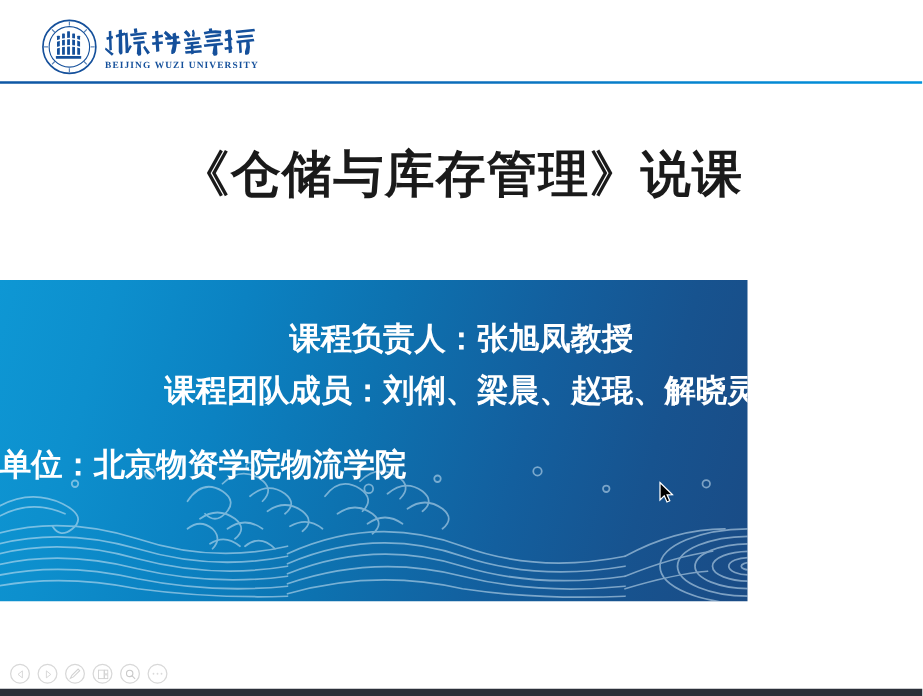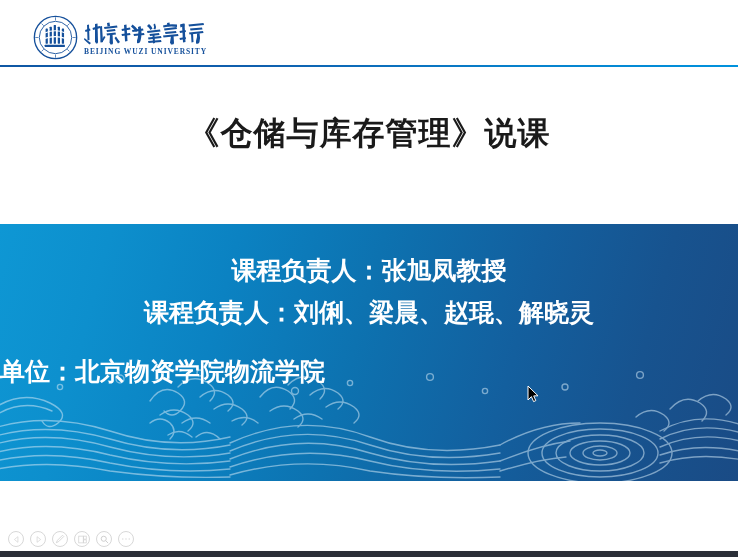--- a/index.html
+++ b/index.html
@@ -76,33 +76,33 @@
   }
 
   
   .title {
     position: absolute;
     left: 0;
     top: 112px;
     width: 738px;
     text-align: center;
     font-family: "DejaVu Serif", "Liberation Serif", serif;
-    font-size: 32px;
+    font-size: 40px;
     font-weight: bold;
     color: #1a1a1a;
     letter-spacing: 1px;
     white-space: nowrap;
   }
 
   
   .band {
     position: absolute;
     left: 0;
     top: 224px;
-    width: 738px;
+    width: 598px;
     height: 257px;
     background: linear-gradient(105deg,
         #0e97d4 0%,
         #0d8fcd 14%,
         #0b82c2 30%,
         #0d72b0 48%,
         #135f9e 68%,
         #17538f 84%,
         #1a4b85 100%);
     overflow: hidden;
@@ -371,21 +371,21 @@
         <path d="M500 110 Q540 98 566 96"></path>
 
         <path d="M670 48 Q684 32 700 42 Q712 50 702 60"></path>
         <path d="M698 40 Q712 28 726 38 Q736 46 726 54"></path>
         <path d="M636 56 Q650 44 664 54 Q674 62 664 70"></path>
       </g>
     </svg>
 
     <div class="band-text">
       <div class="line-leader">课程负责人：张旭凤教授</div>
-      <div class="line-team">课程负责人：刘俐、梁晨、赵琨、解晓灵</div>
+      <div class="line-team">课程团队成员：刘俐、梁晨、赵琨、解晓灵</div>
       <div class="line-unit">单位：北京物资学院物流学院</div>
     </div>
   </div>
 
   <svg class="cursor" viewBox="0 0 12 18">
     <path d="M1 1 L1 15 L4.4 11.6 L6.6 16.6 L8.8 15.6 L6.7 10.9 L11 10.8 Z" fill="#000000" stroke="#ffffff" stroke-width="1"></path>
   </svg>
 </div>
 
 <div class="toolbar">

